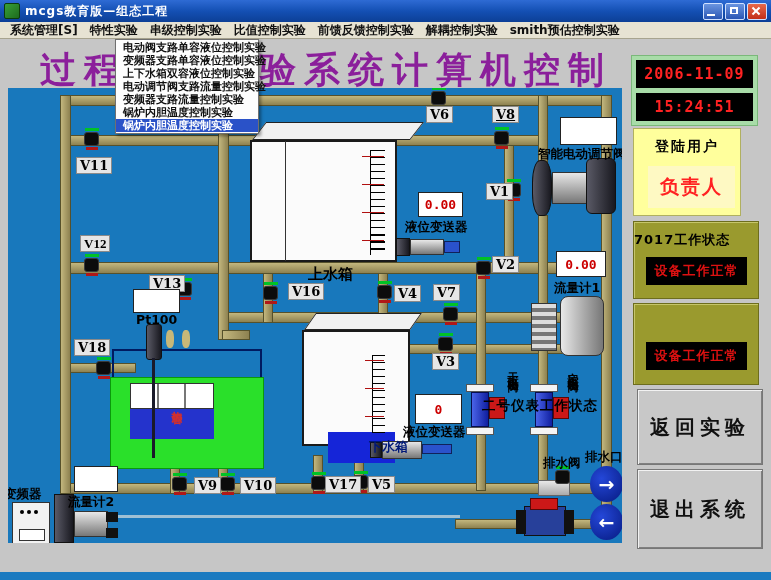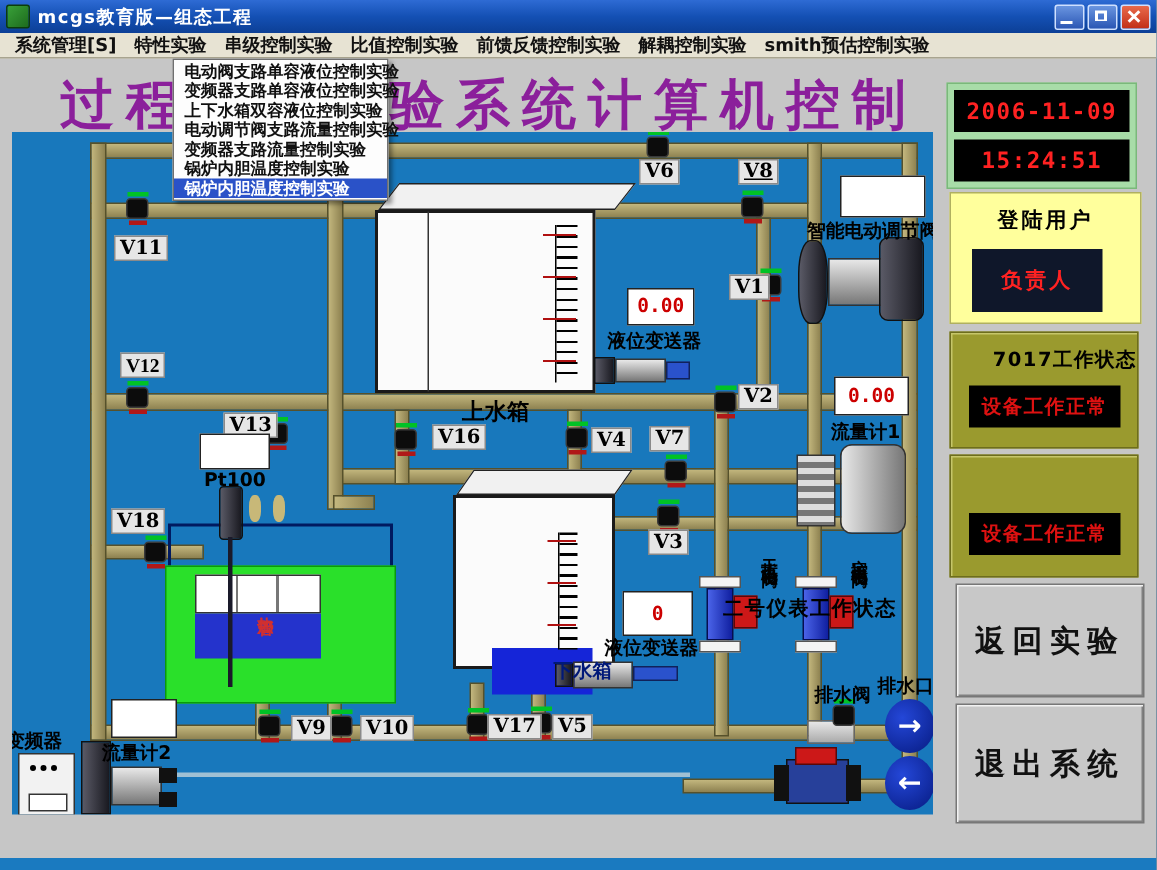--- a/index.html
+++ b/index.html
@@ -85,27 +85,27 @@
   .dlabel.water-label{font-size:13px;color:#001878;z-index:6;}
   .dlabel.overlay{font-size:13.5px;z-index:10;letter-spacing:1px;}
   .dlabel.vert{font-size:11px;writing-mode:vertical-rl;text-orientation:upright;letter-spacing:2px;z-index:10;}
   .dlabel.vred{font-size:11px;writing-mode:vertical-rl;text-orientation:upright;color:#d03030;z-index:8;letter-spacing:1px;}
   
   .panel{position:absolute;box-sizing:border-box;z-index:5;}
   .clock-panel{left:631px;top:55px;width:127px;height:71px;background:#a8dca8;border:1px solid #7ab87a;padding:4px;}
   .clock-box{width:117px;height:28px;background:#000;color:#ff2222;display:flex;align-items:center;justify-content:center;
     font-family:"DejaVu Sans Mono",monospace;font-weight:bold;font-size:15px;letter-spacing:1px;box-sizing:border-box;}
   .clock-gap{height:5px;}
-  .login-panel{left:633px;top:128px;width:128px;height:88px;background:#ffff9c;border:1px solid #b0b060;}
+  .login-panel{left:633px;top:128px;width:108px;height:88px;background:#ffff9c;border:1px solid #b0b060;}
   .login-title{text-align:center;font-size:14px;font-weight:bold;color:#000;margin-top:9px;letter-spacing:2px;}
-  .login-display{position:absolute;left:14px;top:37px;width:87px;height:42px;background:#0f172a;color:#ff2222;
-    font-size:14px;font-weight:bold;display:flex;align-items:center;justify-content:center;letter-spacing:2px;}
+  .login-display{position:absolute;left:14px;top:37px;width:87px;height:42px;background:#fef9c3;color:#ff2222;
+    font-size:19px;font-weight:bold;display:flex;align-items:center;justify-content:center;letter-spacing:2px;}
   .olive-panel{width:126px;height:78px;background:#9a9a2e;border:1px solid #6d6d1d;
     box-shadow:inset 1px 1px 0 #c6c66a;}
-  .olive-title{text-align:right;font-size:13px;font-weight:bold;color:#000;margin-top:9px;letter-spacing:1px;}
+  .olive-title{text-align:left;font-size:13px;font-weight:bold;color:#000;margin-top:9px;letter-spacing:1px;}
   .olive-display{position:absolute;left:12px;width:101px;height:28px;background:#000;color:#dd1111;
     font-size:13px;font-weight:bold;display:flex;align-items:center;justify-content:center;letter-spacing:1px;}
   .big-btn{position:absolute;left:637px;width:124px;background:#c8c8c8;border:1px solid #777;
     box-shadow:inset 1px 1px 0 #f2f2f2, inset -1px -1px 0 #808080;
     font-family:"DejaVu Serif",serif;font-size:20px;font-weight:bold;color:#111;letter-spacing:5px;
     display:flex;align-items:center;justify-content:center;cursor:pointer;z-index:5;}
 </style>
 </head>
 <body>
 

